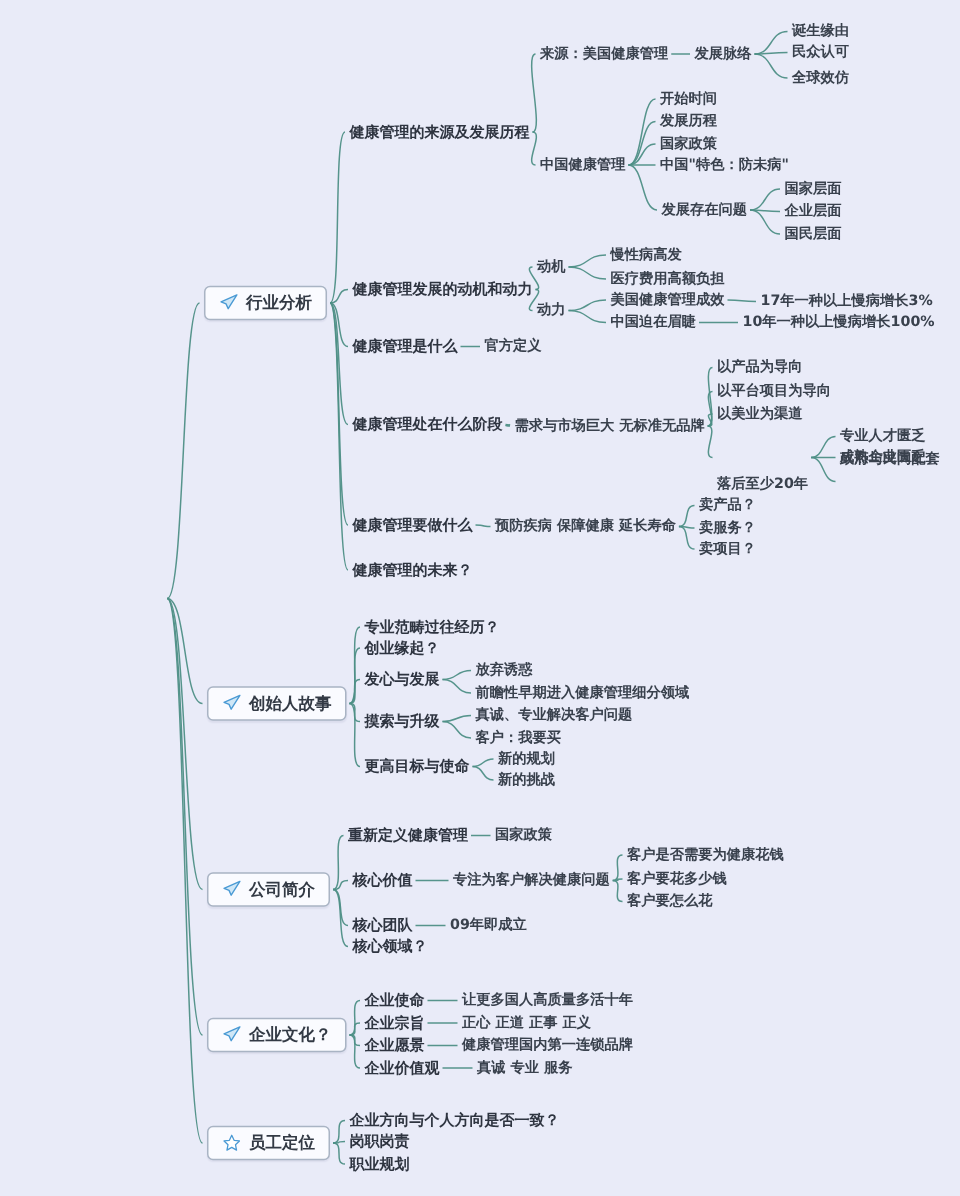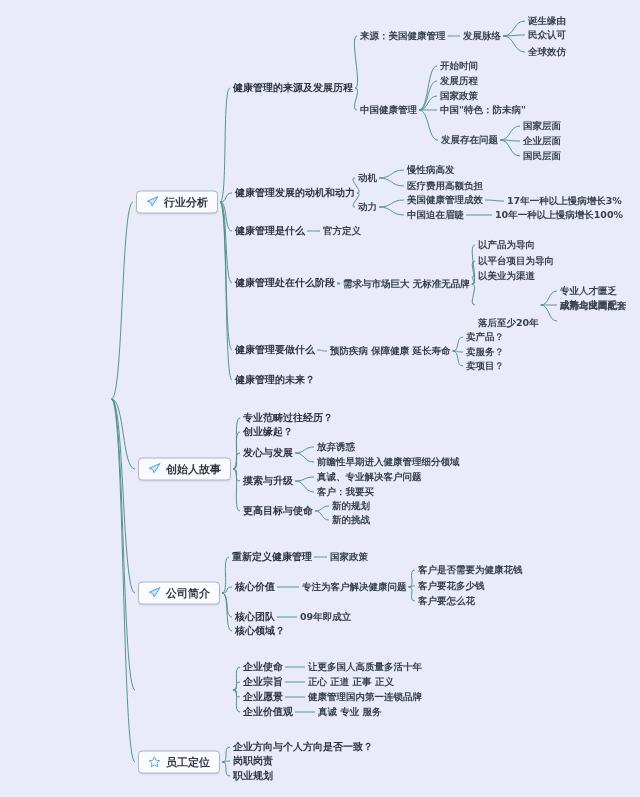--- a/index.html
+++ b/index.html
@@ -121,20 +121,28 @@
     <span>创始人故事</span>
   </div>
   <div class="nd box" style="left:138px;top:593px">
     <span class="pic">
         <svg width="13" height="13" viewBox="0 0 24 24">
           <path d="M22 2L2.5 10.5l6.2 2.6L11.3 19 22 2z" fill="#cfe7f7" stroke="#4a9ad4" stroke-width="1.7" stroke-linejoin="round"></path>
         </svg>
       </span>
     <span>公司简介</span>
   </div>
+  <div class="nd box" style="left:138px;top:690px">
+    <span class="pic">
+        <svg width="13" height="13" viewBox="0 0 24 24">
+          <path d="M22 2L2.5 10.5l6.2 2.6L11.3 19 22 2z" fill="#cfe7f7" stroke="#4a9ad4" stroke-width="1.7" stroke-linejoin="round"></path>
+        </svg>
+      </span>
+    <span>企业文化？</span>
+  </div>
   <div class="nd box" style="left:138px;top:762px">
     <span class="pic">
         <svg width="13" height="13" viewBox="0 0 24 24">
           <path d="M12 2.5l2.9 6.2 6.6.8-4.9 4.6 1.3 6.6L12 17.4l-5.9 3.3 1.3-6.6L2.5 9.5l6.6-.8z" fill="#ffffff" stroke="#4a9ad4" stroke-width="1.6" stroke-linejoin="round"></path>
         </svg>
       </span>
     <span>员工定位</span>
   </div>
 
   <div class="nd t2" style="left:233px;top:88px">健康管理的来源及发展历程</div>

